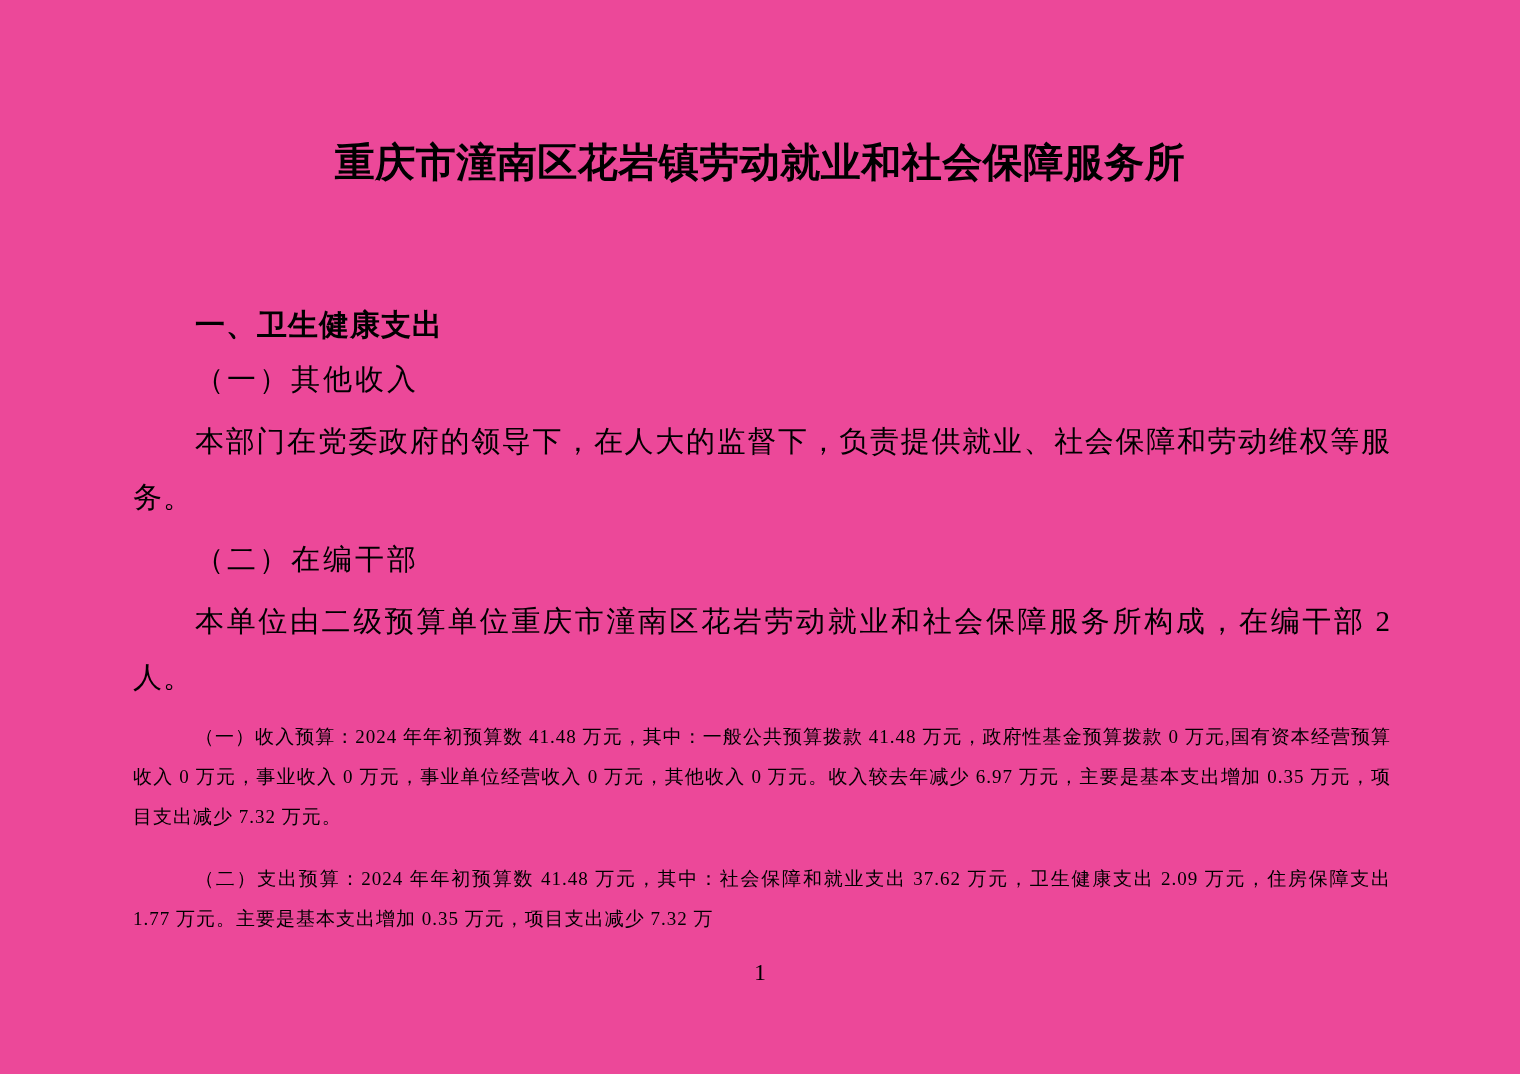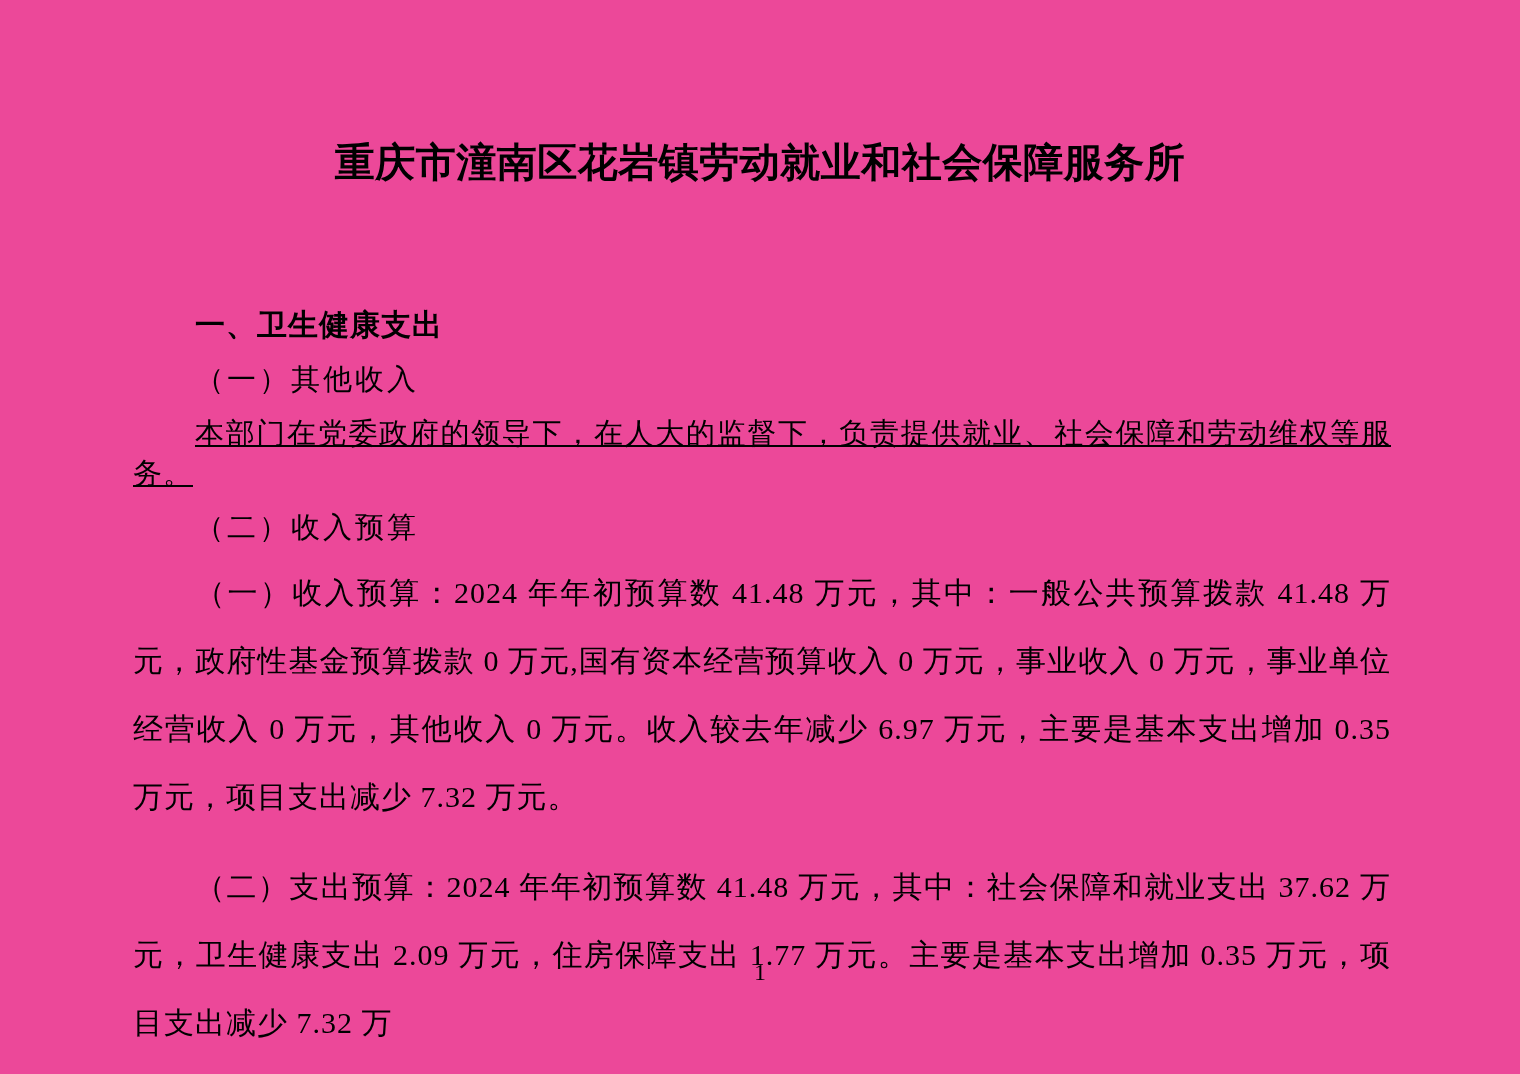--- a/index.html
+++ b/index.html
@@ -41,29 +41,28 @@
   }
   .section-heading + * , .sub-heading, .body-line { margin-top: 14px; }
   .sub-heading {
     font-size: 29px;
     line-height: 40px;
     padding-left: 62px;
     letter-spacing: 3px;
   }
   .body-line {
     font-size: 29px;
-    line-height: 40px;
+    line-height: 56px;
     text-indent: 62px;
     letter-spacing: 1px;
     text-align: justify;
-    text-decoration: underline;
   }
   .para {
-    font-size: 30px;
-    line-height: 68px;
+    font-size: 19px;
+    line-height: 40px;
     text-indent: 62px;
     letter-spacing: 1px;
     text-align: justify;
     margin-top: 12px;
   }
   .page-number {
     position: absolute;
     top: 958px;
     left: 0;
     width: 100%;
@@ -82,22 +81,23 @@
   </div>
 
   <div class="content">
 
     <div class="section-heading">一、卫生健康支出</div>
 
     <div class="sub-heading">（一）其他收入</div>
 
     <div class="body-line">本部门在党委政府的领导下，在人大的监督下，负责提供就业、社会保障和劳动维权等服务。</div>
 
-    <div class="sub-heading">（二）收入预算</div>
+    <div class="sub-heading">（二）在编干部</div>
 
+    <div class="body-line">本单位由二级预算单位重庆市潼南区花岩劳动就业和社会保障服务所构成，在编干部 2 人。</div>
 
 
     <div class="para">（一）收入预算：2024 年年初预算数 41.48 万元，其中：一般公共预算拨款 41.48 万元，政府性基金预算拨款 0 万元,国有资本经营预算收入 0 万元，事业收入 0 万元，事业单位经营收入 0 万元，其他收入 0 万元。收入较去年减少 6.97 万元，主要是基本支出增加 0.35 万元，项目支出减少 7.32 万元。</div>
 
     <div class="para" style="margin-top:22px;">（二）支出预算：2024 年年初预算数 41.48 万元，其中：社会保障和就业支出 37.62 万元，卫生健康支出 2.09 万元，住房保障支出 1.77 万元。主要是基本支出增加 0.35 万元，项目支出减少 7.32 万</div>
 
   </div>
 
   <div class="page-number">1</div>
 

